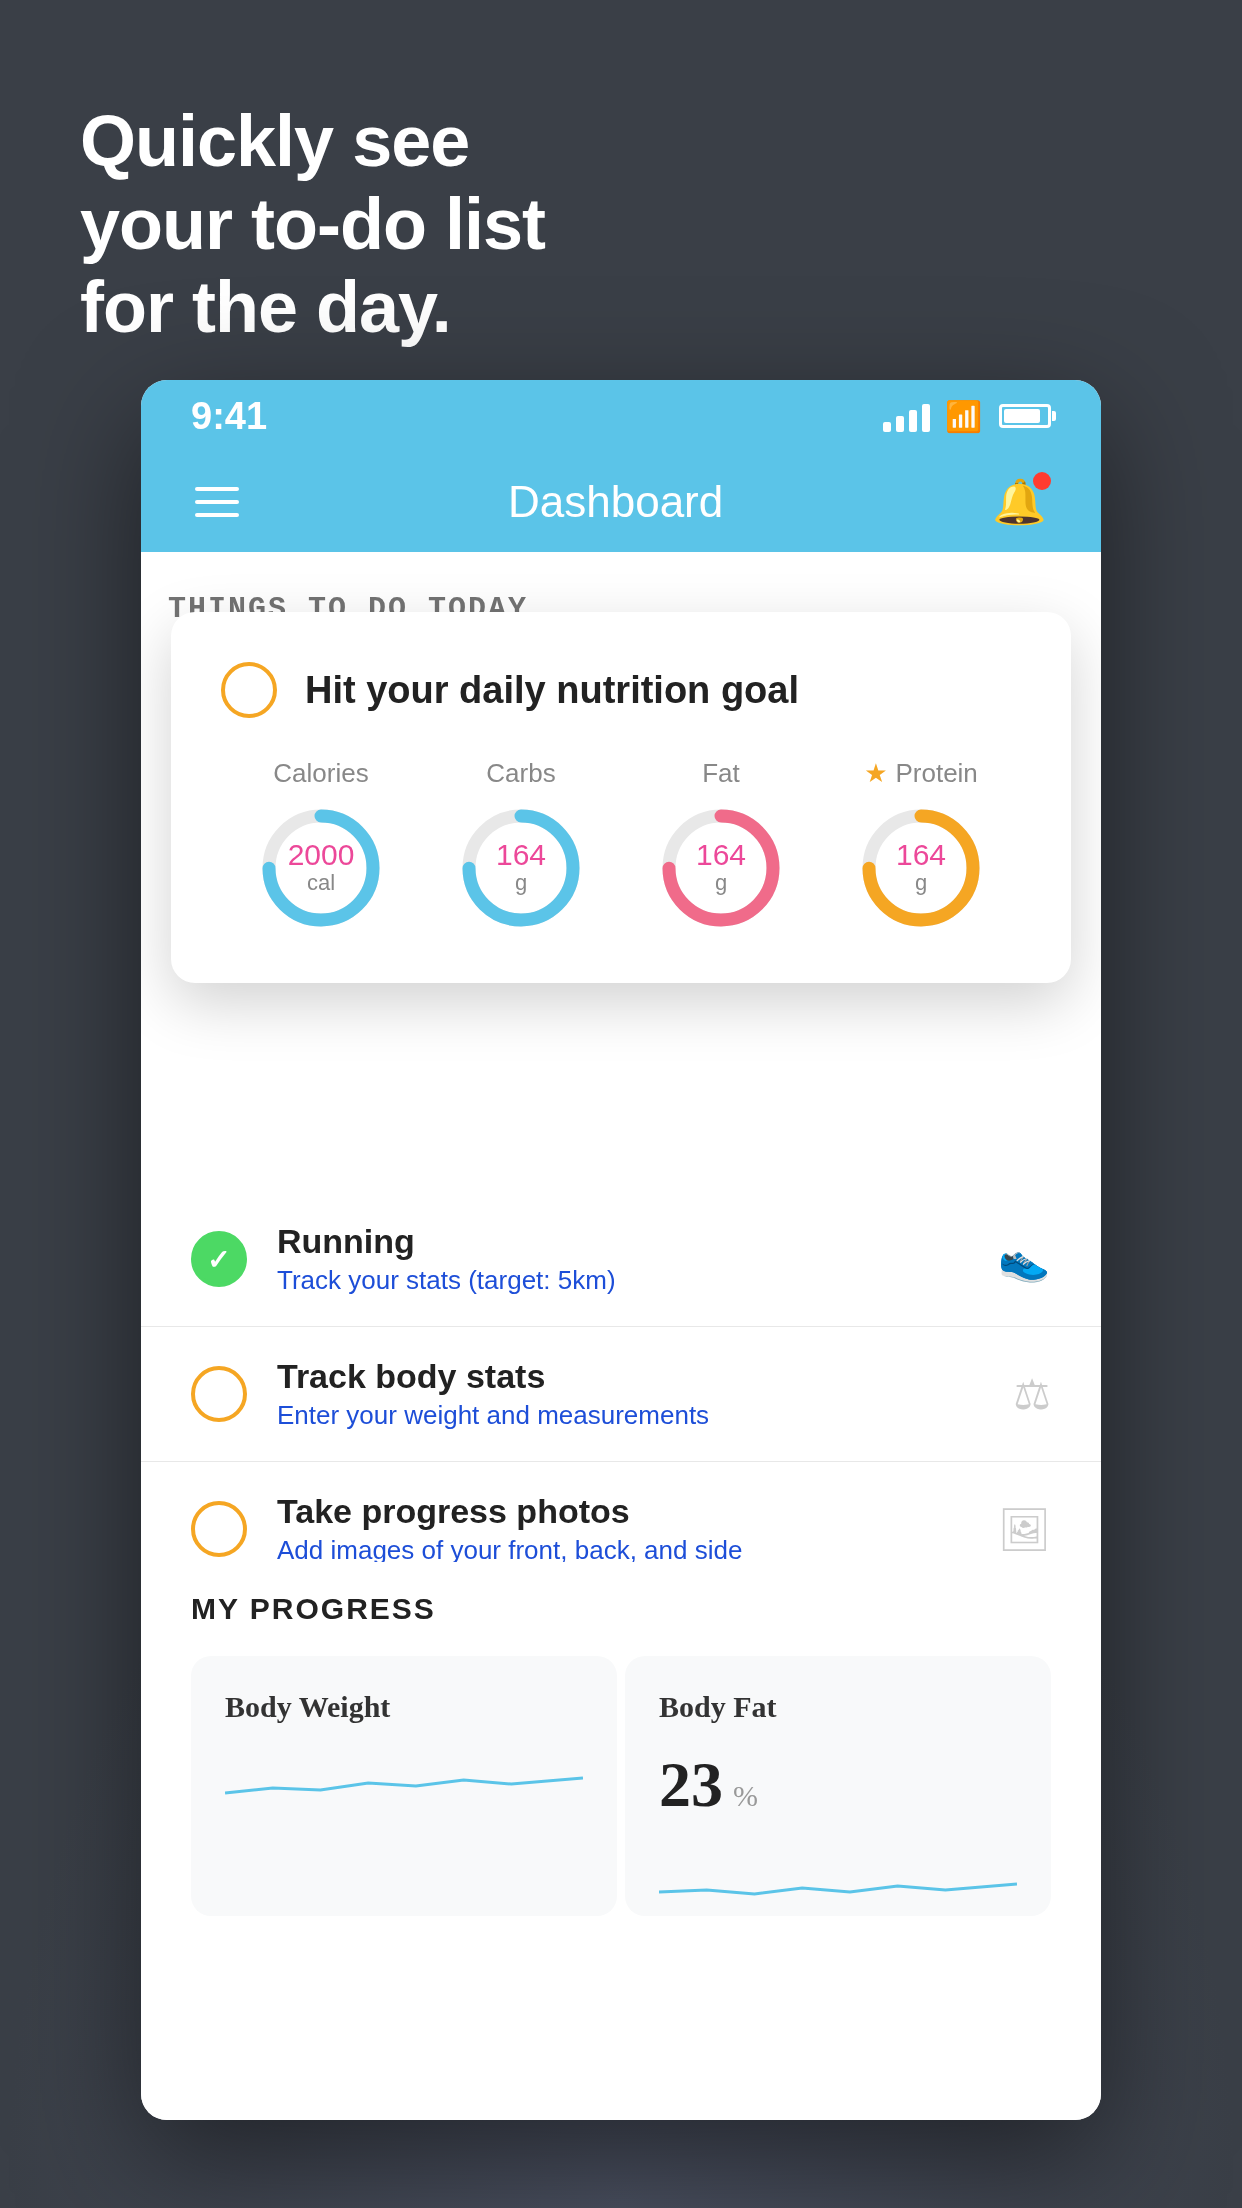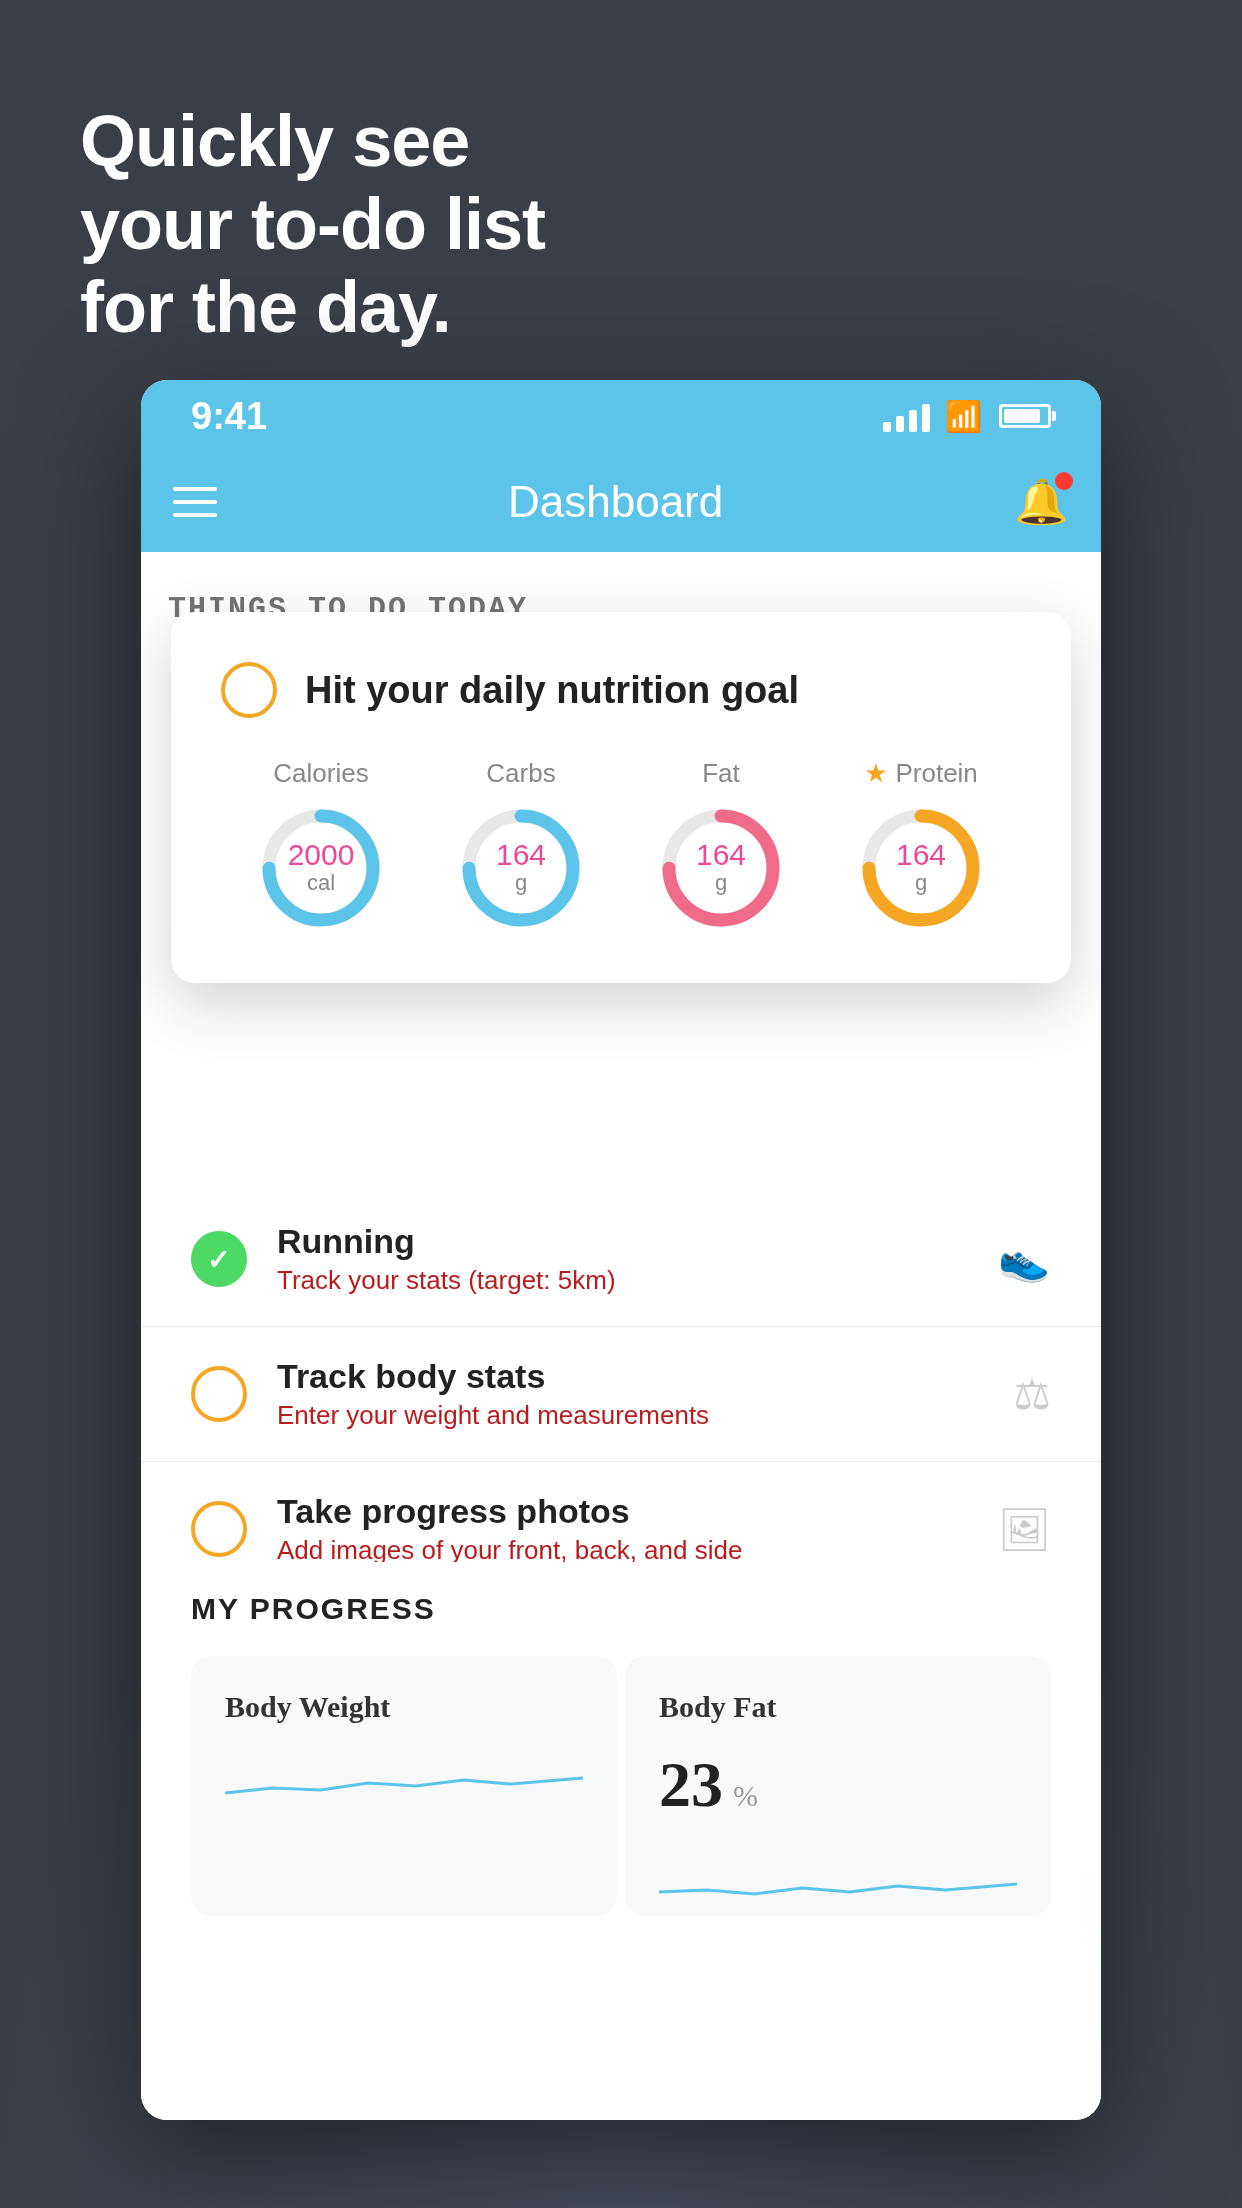--- a/index.html
+++ b/index.html
@@ -117,21 +117,21 @@
       border-radius: 2px;
     }
 
     
     .nav-bar {
       background: #5bc4e8;
       height: 100px;
       display: flex;
       align-items: center;
       justify-content: space-between;
-      padding: 0 32px;
+      padding: 0 54px;
     }
 
     .hamburger {
       display: flex;
       flex-direction: column;
       gap: 9px;
       cursor: pointer;
     }
 
     .hamburger span {
@@ -365,21 +365,21 @@
     }
 
     .todo-name {
       font-size: 34px;
       font-weight: 600;
       color: #222;
     }
 
     .todo-sub {
       font-size: 26px;
-      color: #b91c1c;
+      color: #1d4ed8;
       margin-top: 4px;
     }
 
     .todo-icon {
       font-size: 42px;
       color: #ccc;
     }
 
     
     .progress-section {

